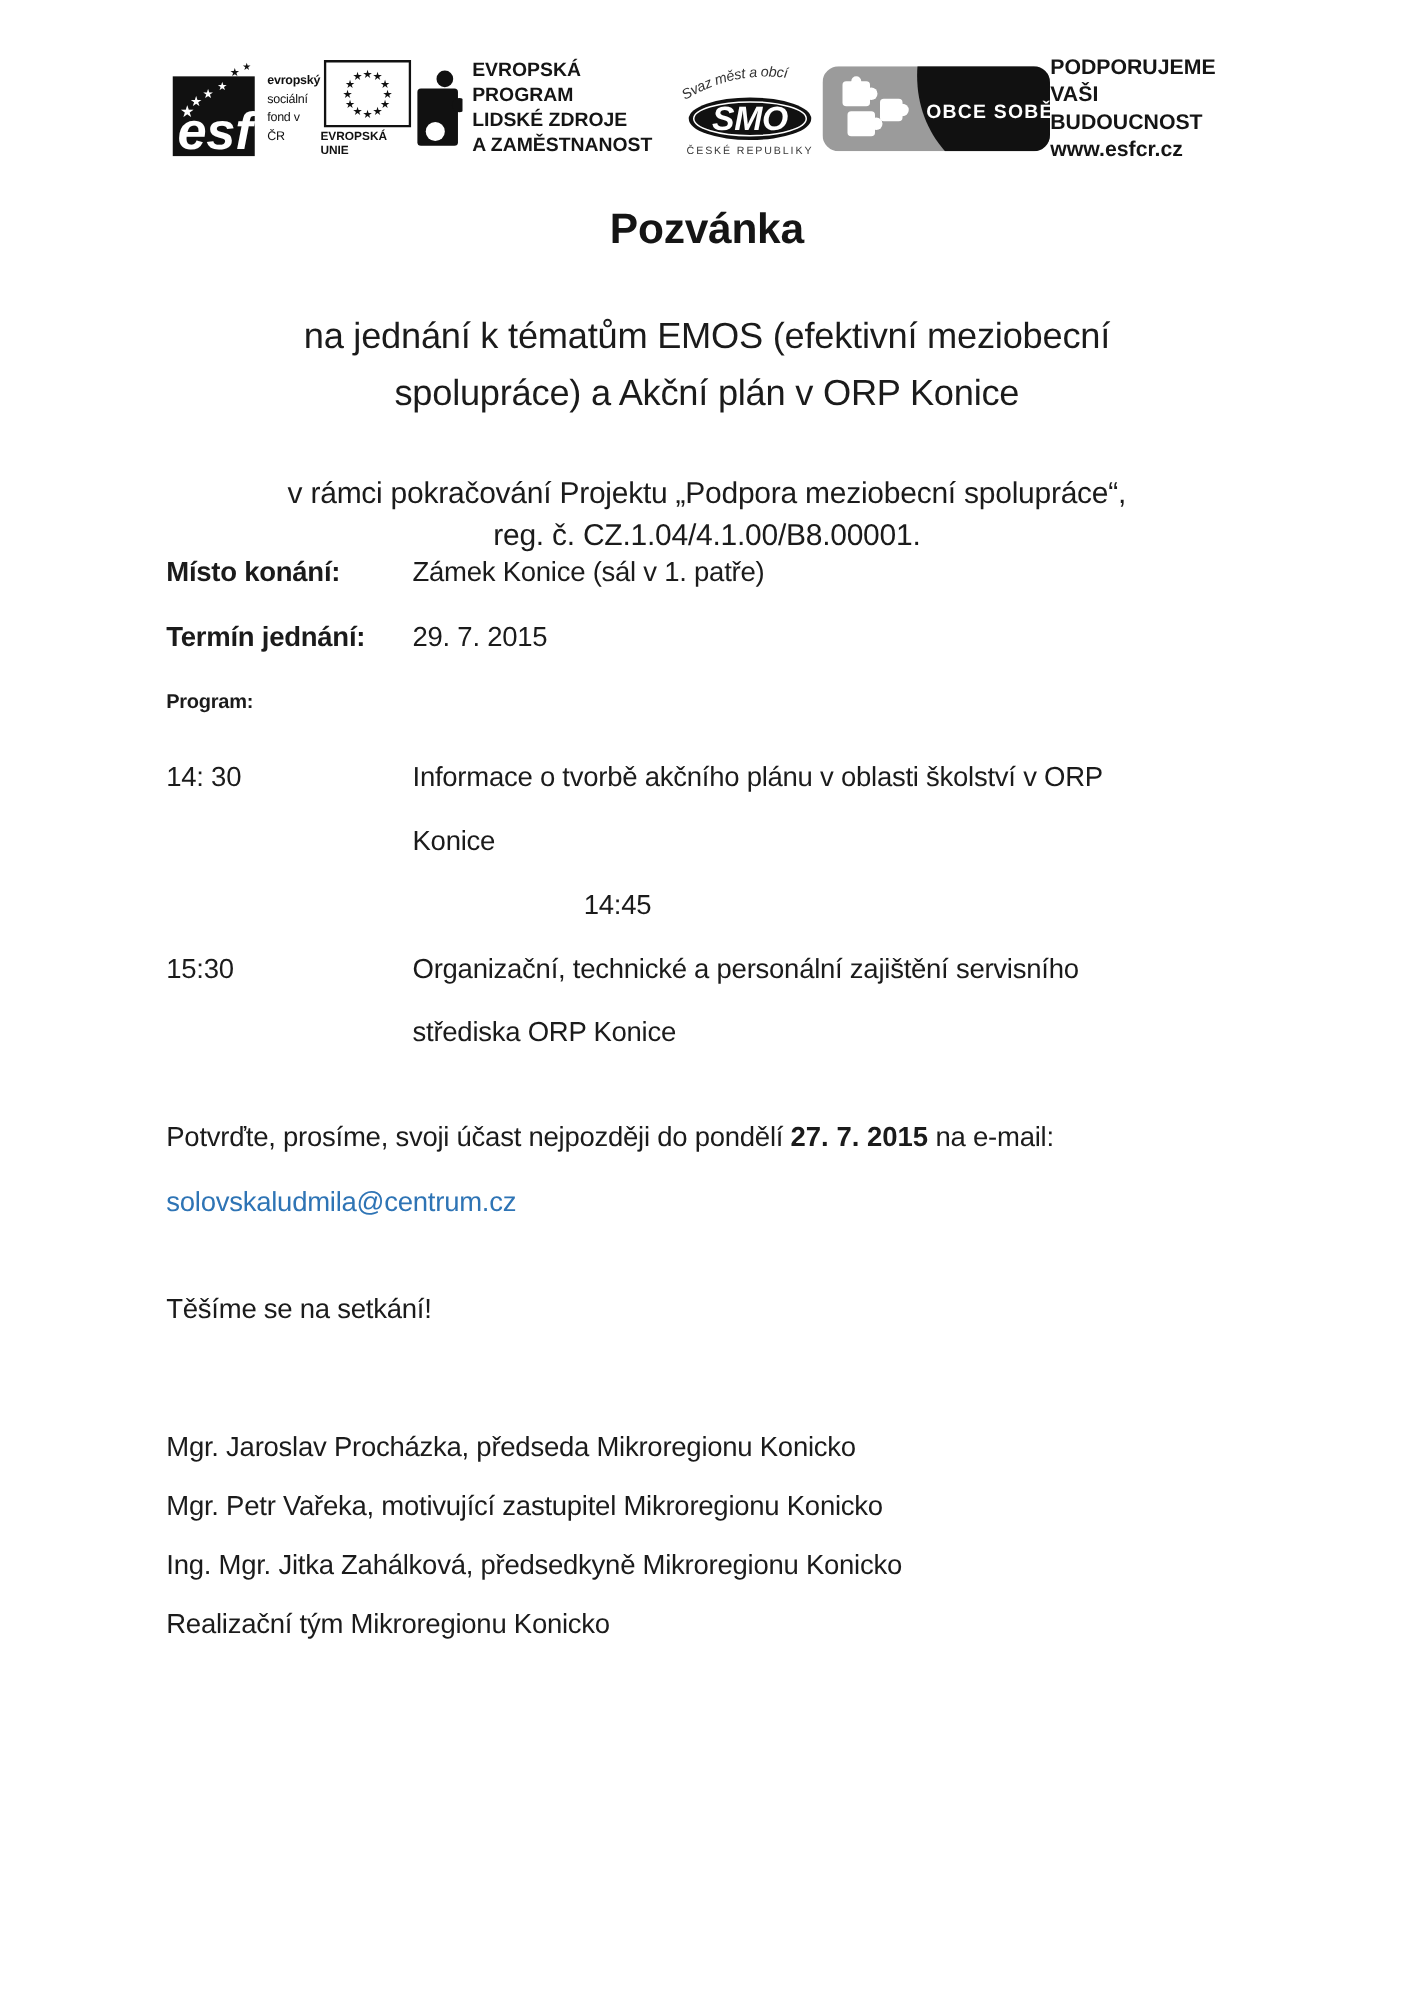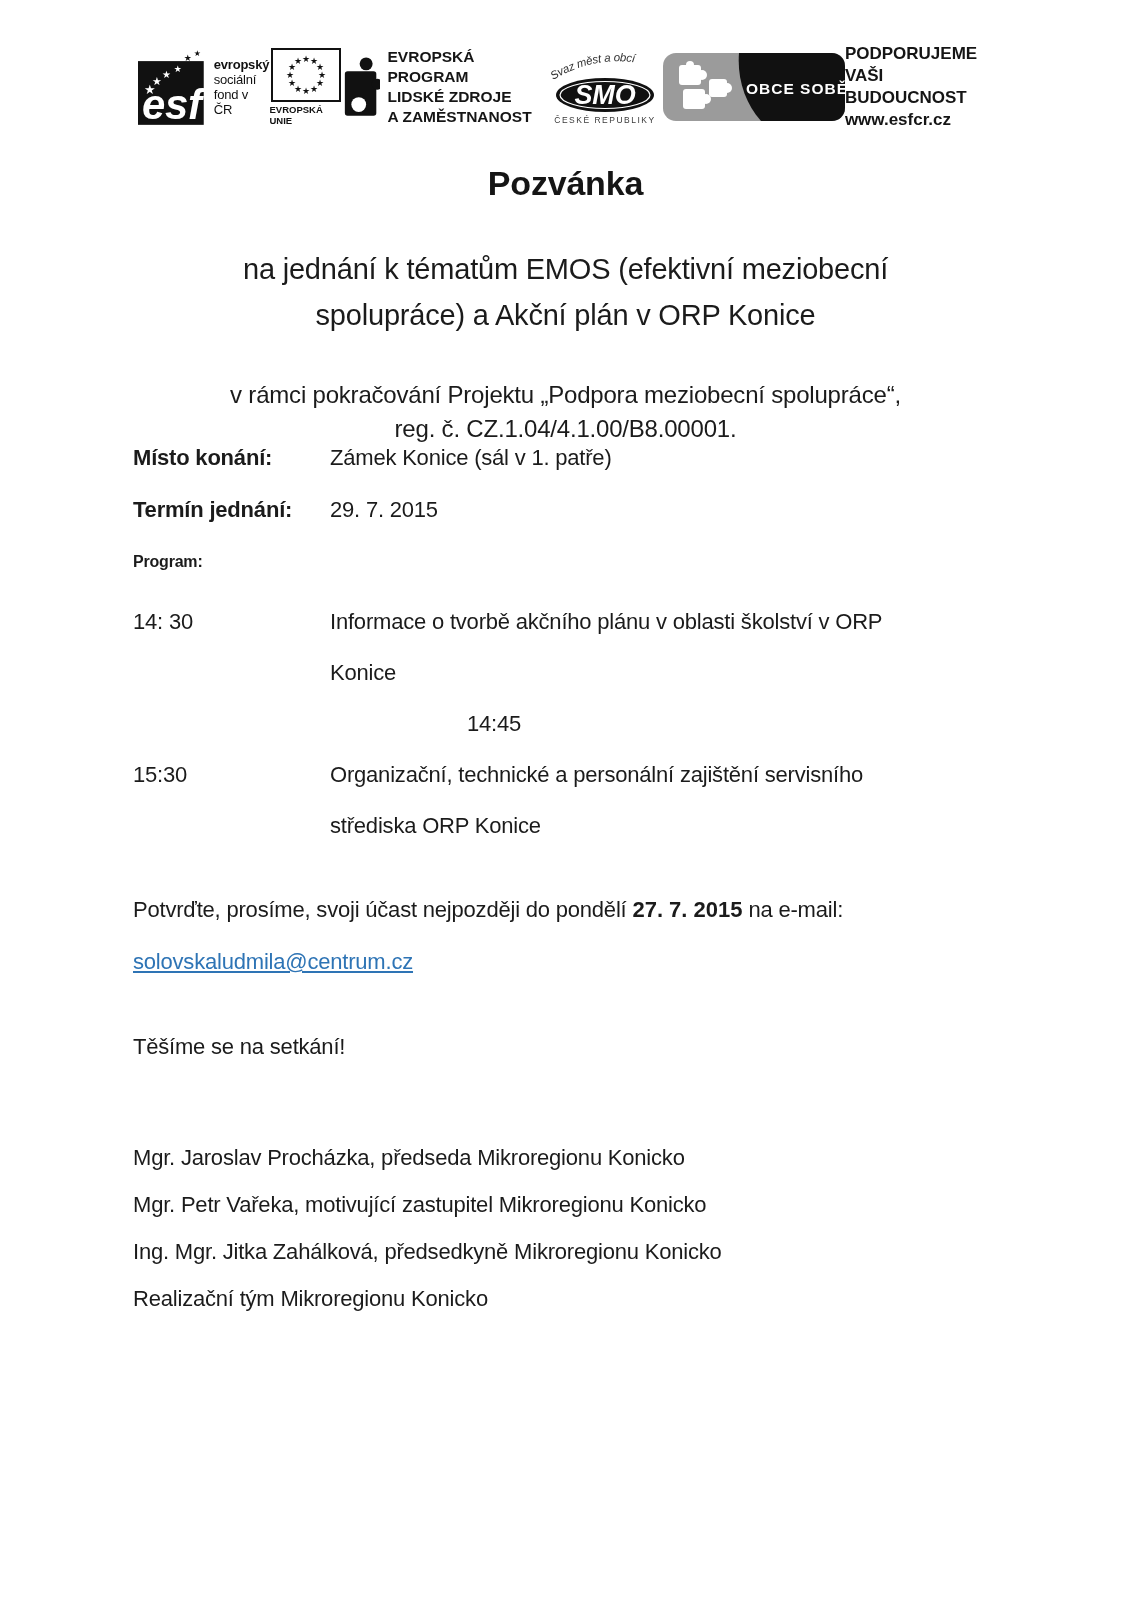--- a/index.html
+++ b/index.html
@@ -12,21 +12,21 @@
     letter-spacing:-0.2px;
     overflow:hidden;
   }
 
   
   .logo-bar {
     position:absolute; left:138px; top:46px; width:860px; height:82px;
     display:flex; align-items:center; justify-content:space-between;
   }
   .logo { display:flex; align-items:center; }
-  .esf-caption { margin-left:6px; font-size:13px; line-height:15px; color:#111; }
+  .esf-caption { margin-left:6px; font-size:10px; line-height:15px; color:#111; }
   .esf-caption .l0 { font-weight:700; }
   .eu { flex-direction:column; align-items:center; }
   .eu-caption { font-size:9.5px; font-weight:700; color:#111; margin-top:2px; letter-spacing:0; }
   .oplzz-caption { margin-left:8px; font-size:15.5px; line-height:20px; font-weight:700; color:#151515; letter-spacing:0; }
   .esfcr { display:block; font-size:17px; line-height:22px; font-weight:700; color:#151515; letter-spacing:0; }
 
   
   .body-wrap { position:absolute; left:133px; right:133px; top:160px; }
 
   .title { margin:0; font-size:34px; line-height:46px; font-weight:700; text-align:center; color:#151515; }
@@ -38,21 +38,21 @@
   .detail-label { width:197px; font-weight:700; flex:0 0 197px; }
   .program-heading { font-size:16px; font-weight:700; line-height:24px; margin:0 0 22px; }
 
   .program-row { display:flex; font-size:22px;justify-content:center; }
   .program-time { flex:0 0 197px; line-height:51px; }
   .program-desc { flex:1; line-height:51px; }
 
   .rsvp { margin-top:44px; font-size:22px; line-height:30px; }
   .rsvp b { letter-spacing:0; }
   .email-line { margin-top:22px; font-size:22px; line-height:30px; }
-  .email-link { color:#2e74b5; text-decoration:underline; cursor:pointer; }
+  .email-link { color:#2e74b5; cursor:pointer; }
 
   .closing { margin-top:55px; font-size:22px; line-height:30px; }
 
   .signatures { margin-top:72px; font-size:22px; }
   .signature { line-height:47px; }
 
   svg text { font-family:"Liberation Sans", sans-serif; }
 </style>
 </head>
 <body>

